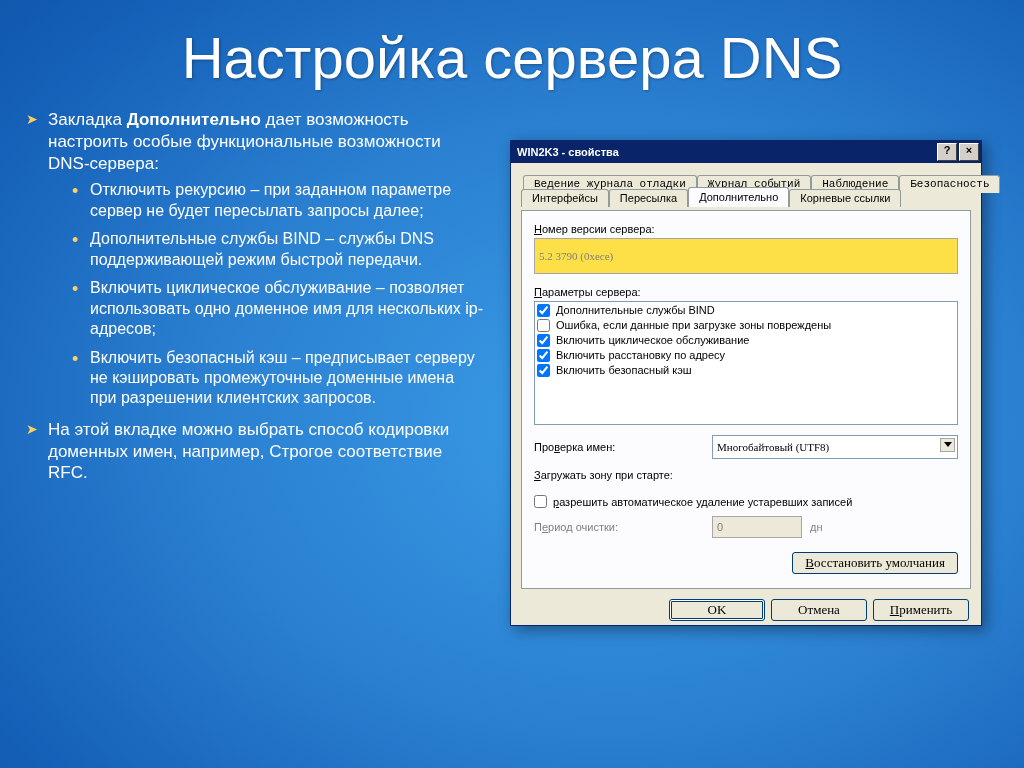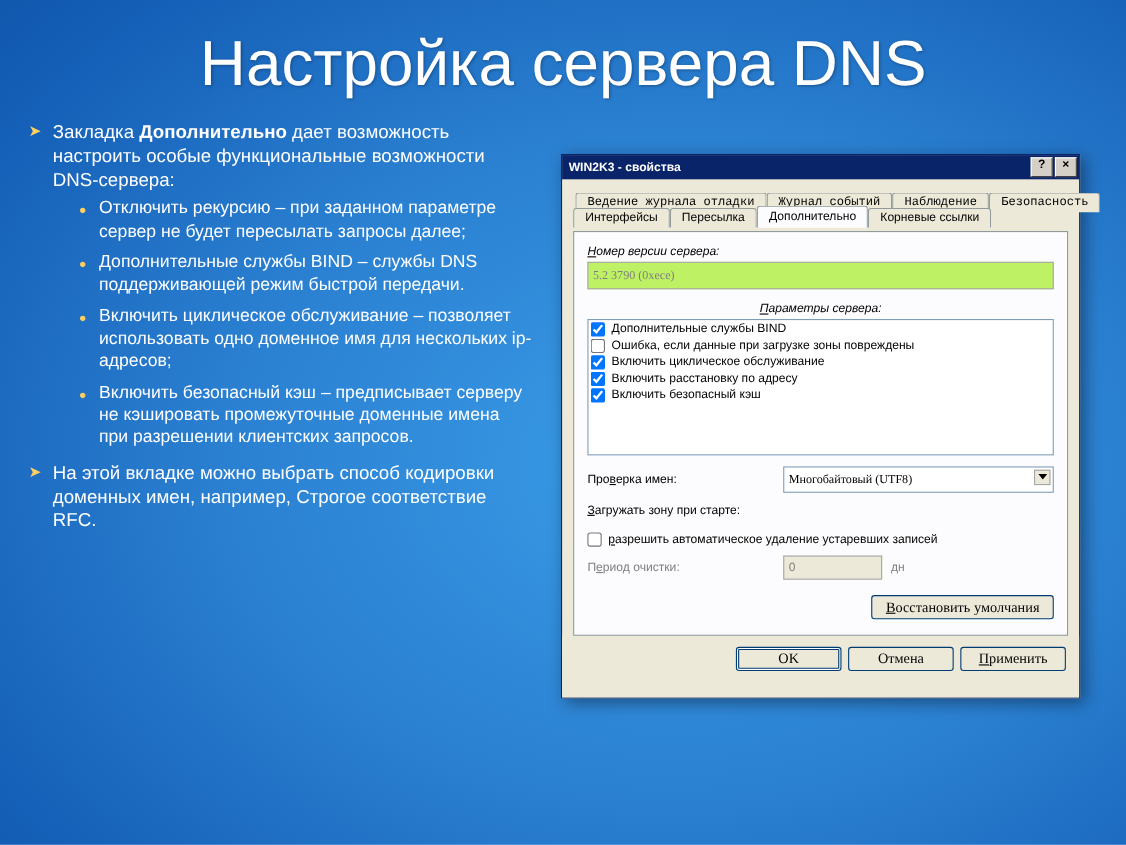--- a/index.html
+++ b/index.html
@@ -59,25 +59,25 @@
 }
 .tab.active { background:#fcfcfe; padding-top:3px; padding-bottom:4px; margin-top:-2px; z-index:3; }
 .tab-content {
   border:1px solid #919b9c;
   background:#fcfcfe;
   padding:12px 12px 14px;
   margin-top:-1px;
   position:relative; z-index:1;
 }
 
-.form-label { margin-bottom:3px; display:block;font-style:italic; }
+.form-label { margin-bottom:3px; display:block; }
 .underline { text-decoration:underline; }
 .ro-input {
-  width:100%; box-sizing:border-box; height:25px;
-  background:#bef264; border:1px solid #a7a6aa; color:#7f7f7f;
+  width:100%; box-sizing:border-box; height:36px;
+  background:#fde047; border:1px solid #a7a6aa; color:#7f7f7f;
   padding:2px 4px; font-family:Tahoma; font-size:11px;
 }
 .listbox {
   width:100%; height:124px; box-sizing:border-box;
   background:#fff; border:1px solid #7f9db9;
   overflow:auto; padding:1px 2px;
 }
 .lb-row { display:flex; align-items:flex-start; padding:1px 0; gap:4px; }
 .lb-row input[type=checkbox] { margin:0 2px 0 0; width:13px; height:13px; }
 .lb-row.sel { background:#316ac5; color:#fff; }
@@ -101,21 +101,21 @@
 .disabled-row .lbl { width:170px; }
 .dis-input { width:80px; height:18px; border:1px solid #a7a6aa; background:#ece9d8; color:#808080; padding:1px 4px; font-size:11px; }
 .dis-text { color:#808080; }
 
 .btn {
   background:#ece9d8; border:1px solid #003c74;
   padding:2px 12px; font-size:13px; font-family:Tahoma;
   border-radius:3px; cursor:default; min-width:70px; text-align:center;
 }
 .btn-row-inner { display:flex; justify-content:flex-end; margin-top:14px; }
-.dlg-buttons { display:flex; justify-content:flex-end; gap:6px; padding:10px 12px 24px; background:#ece9d8; }
+.dlg-buttons { display:flex; justify-content:flex-end; gap:6px; padding:10px 12px 4px; background:#ece9d8;border-radius:10px; }
 .btn-ok { font-weight:normal; box-shadow: inset 0 0 0 1px #fff; border:1px solid #003c74; outline:1px solid #003c74; outline-offset:-3px; }
 </style>
 </head>
 <body>
 
 <div class="slide">
   <div class="slide-title">Настройка сервера DNS</div>
   <div class="columns">
     <div class="leftcol">
       <ul class="top">
@@ -156,21 +156,21 @@
           <div class="tab">Пересылка</div>
           <div class="tab active">Дополнительно</div>
           <div class="tab">Корневые ссылки</div>
         </div>
       </div>
 
       <div class="tab-content">
         <label class="form-label"><span class="underline">Н</span><span>омер версии сервера:</span></label>
         <input class="ro-input" readonly="" value="5.2 3790 (0xece)" style="">
 
-        <label class="form-label" style="margin-top:12px;text-align:center;"><span class="underline">П</span><span>араметры сервера:</span></label>
+        <label class="form-label" style="margin-top:12px;"><span class="underline">П</span><span>араметры сервера:</span></label>
         <div class="listbox" id="params-list">
             <div class="lb-row">
               <input type="checkbox" checked="" style="">
               <span>Дополнительные службы BIND</span>
             </div>
             <div class="lb-row">
               <input type="checkbox" style="">
               <span>Ошибка, если данные при загрузке зоны повреждены</span>
             </div>
             <div class="lb-row">

